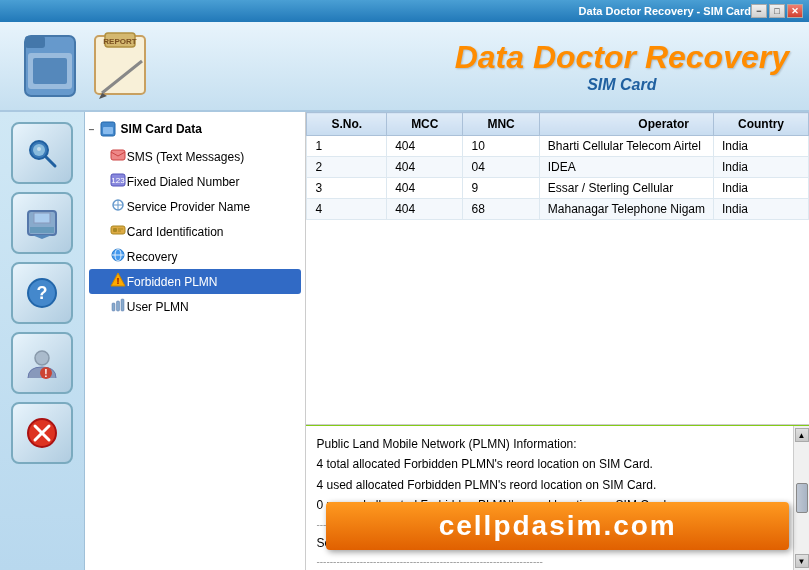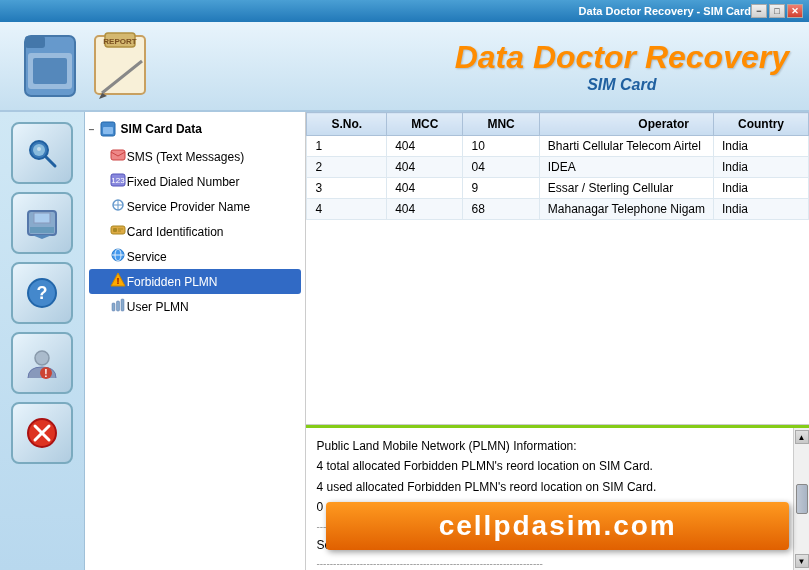--- a/index.html
+++ b/index.html
@@ -178,21 +178,21 @@
       border: 1px solid #dde8f0;
       padding: 3px 8px;
       white-space: nowrap;
     }
     table tr:nth-child(even) td { background: #f4f8fc; }
 
     
     .info-panel {
       height: 145px;
       background: white;
-      border-top: 3px solid #84cc16;
+      border-top: 1px solid #84cc16;
       display: flex;
       position: relative;
     }
     .info-text {
       flex: 1;
       padding: 8px 10px;
       font-size: 12px;
       line-height: 1.7;
       overflow: hidden;
     }
@@ -370,21 +370,21 @@
               <line x1="8" y1="9" x2="11" y2="9" stroke="#aa8822" stroke-width="1"></line>
             </svg></span>
           <span>Card Identification</span>
         </div>
         <div class="tree-item">
           <span class="tree-icon"><svg width="16" height="16" viewBox="0 0 16 16">
               <circle cx="8" cy="8" r="6" fill="#4499ee" stroke="#2277cc" stroke-width="1"></circle>
               <ellipse cx="8" cy="8" rx="3" ry="6" fill="none" stroke="white" stroke-width="0.8"></ellipse>
               <line x1="2" y1="8" x2="14" y2="8" stroke="white" stroke-width="0.8"></line>
             </svg></span>
-          <span>Service</span>
+          <span>Recovery</span>
         </div>
         <div class="tree-item selected">
           <span class="tree-icon"><svg width="16" height="16" viewBox="0 0 16 16">
               <polygon points="8,1 15,14 1,14" fill="#ffaa00" stroke="#cc8800" stroke-width="1"></polygon>
               <text x="8" y="12" text-anchor="middle" font-size="9" font-weight="bold" fill="#8b0000">!</text>
             </svg></span>
           <span>Forbidden PLMN</span>
         </div>
         <div class="tree-item">
           <span class="tree-icon"><svg width="16" height="16" viewBox="0 0 16 16">

